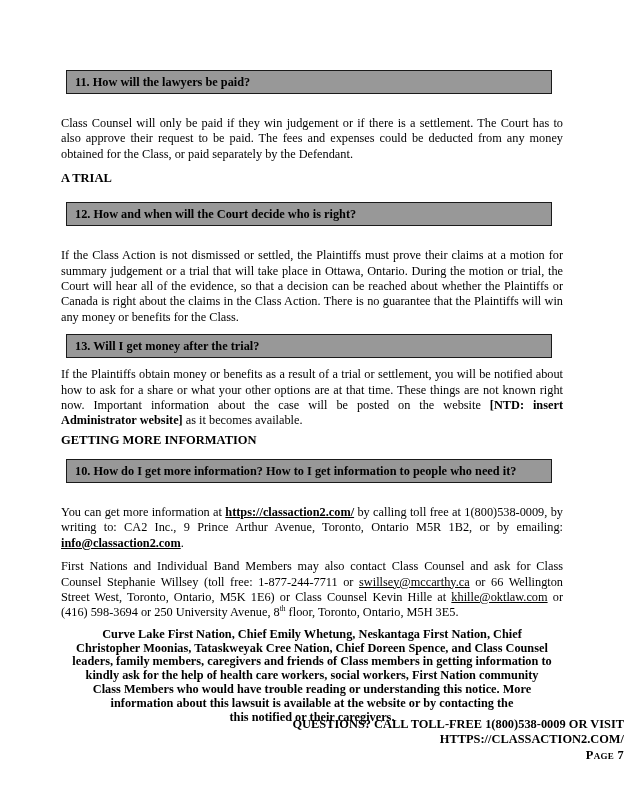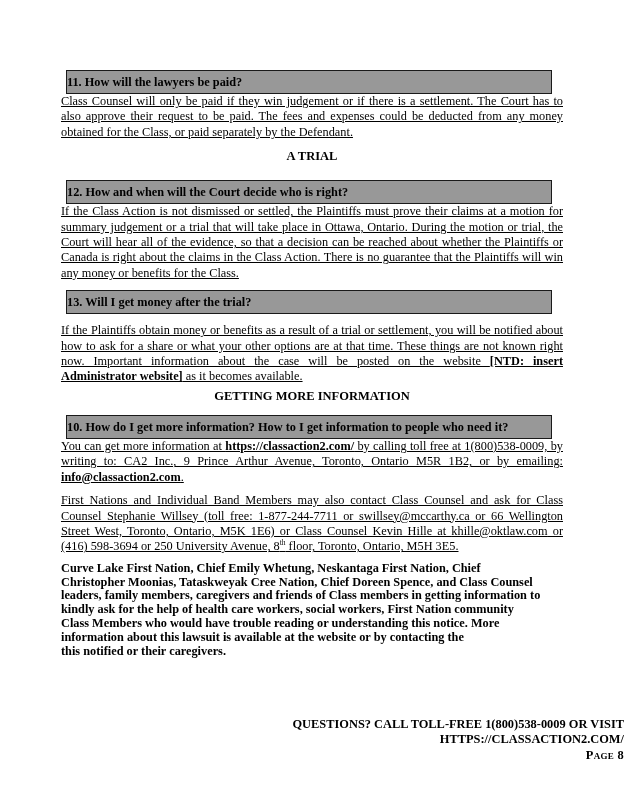--- a/index.html
+++ b/index.html
@@ -11,59 +11,58 @@
   }
   .page { position: relative; width: 624px; height: 807px; overflow: hidden; }
   .content { position: absolute; left: 61px; top: 70px; width: 502px; }
 
   .qbar {
     box-sizing: border-box;
     margin-left: 5px;
     width: 486px;
     background: #989898;
     border: 1px solid #1a1a1a;
-    padding: 4px 6px 4px 0;
+    padding: 4px 6px 4px 8px;
     font-size: 12.3px;
     font-weight: bold;
     line-height: 14px;
   }
   .mt13 { margin-top: 16px; }
   .mt11 { margin-top: 11px; }
   .mt9  { margin-top: 9px; }
 
   .body {
-    margin: 0 0 0 0;
+    margin: 22px 0 0 0;
     font-size: 12.3px;
     line-height: 15.4px;
     text-align: justify;
-    text-decoration: underline;
   }
   .body.tight { margin-top: 9px; }
   .body.mt8 { margin-top: 8px; }
 
   .center-head {
     margin: 9px 0 0 0;
     font-size: 12.5px;
     font-weight: bold;
-    text-align: center;
+    text-align: left;
     line-height: 15px;
   }
   .center-head.info { margin-top: 4px; }
 
   .doclink {
     color: #000000;
     text-decoration: underline;
     cursor: pointer;
   }
   .doclink.bold { font-weight: bold; }
 
   sup.ord { font-size: 7.5px; line-height: 0; vertical-align: super; }
 
   .bold-para { margin-top: 7px; font-weight: bold; font-size: 12.3px; }
-  .bold-para .bline { line-height: 13.8px; text-align: left; }
+  .bold-para .bline { line-height: 13.8px; text-align: center; }
 
   .footer {
     position: absolute;
     left: 0; top: 717px;
     width: 624px;
     text-align: right;
     font-weight: bold;
     font-size: 12.4px;
     line-height: 15.4px;
   }
@@ -109,15 +108,15 @@
       <div class="bline">Class Members who would have trouble reading or understanding this notice. More</div>
       <div class="bline">information about this lawsuit is available at the website or by contacting the</div>
       <div class="bline">this notified or their caregivers.</div>
     </div>
 
   </div>
 
   <div class="footer">
     <div>QUESTIONS? CALL TOLL-FREE 1(800)538-0009 OR VISIT</div>
     <div>HTTPS://CLASSACTION2.COM/</div>
-    <div class="pagenum">Page 8</div>
+    <div class="pagenum">Page 7</div>
   </div>
 </div>
 
 </body></html>

